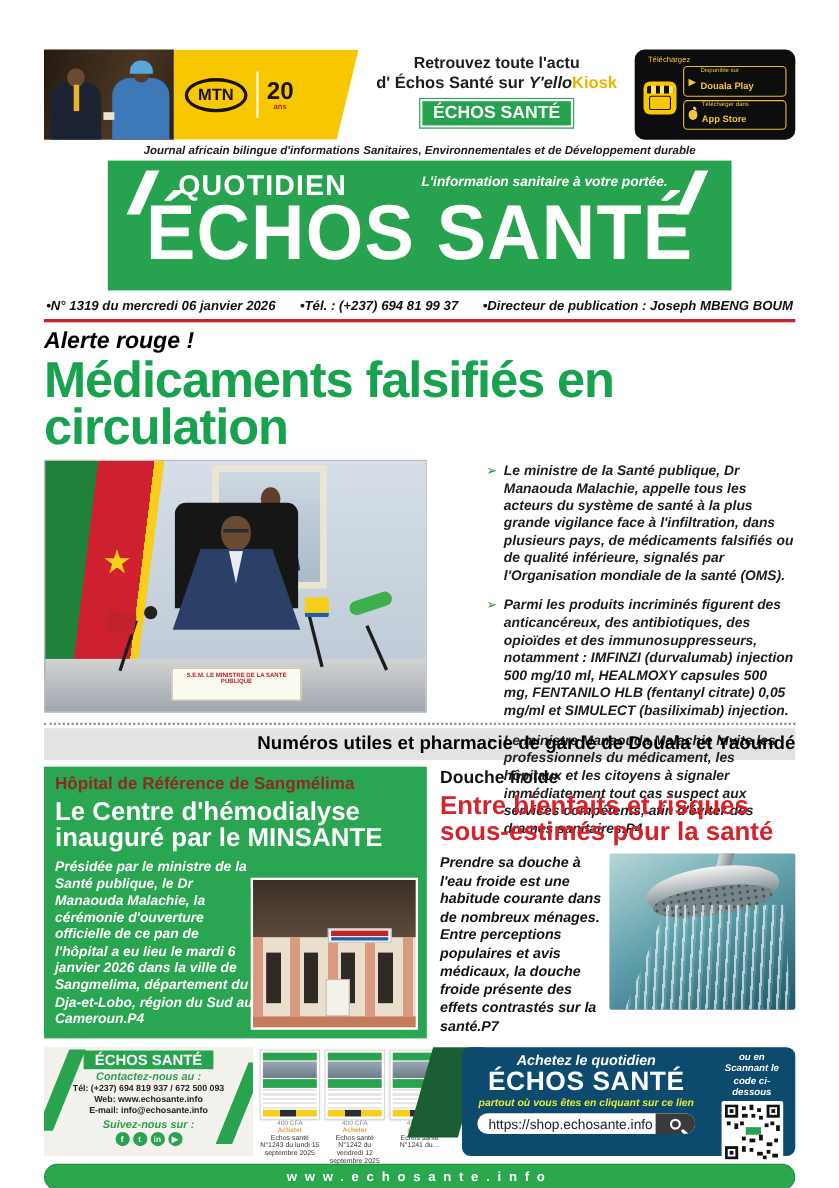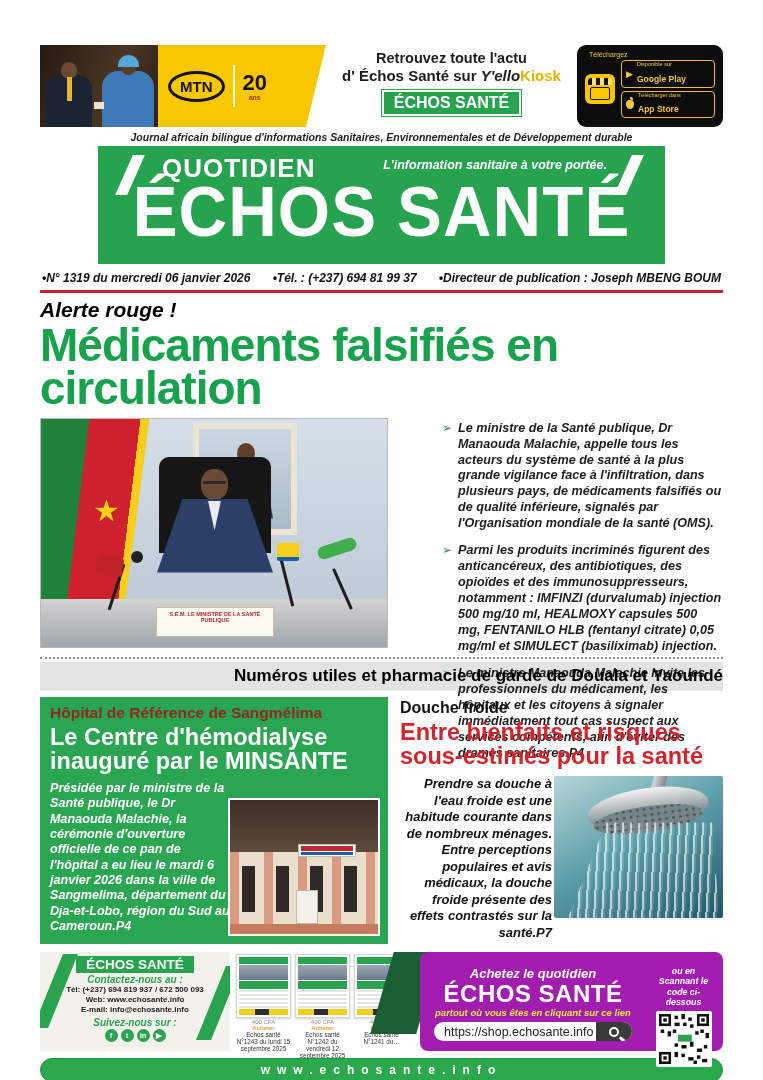--- a/index.html
+++ b/index.html
@@ -125,21 +125,21 @@
          background:repeating-linear-gradient(90deg,#2f2a26 0 13px,transparent 13px 34px);}
   .h-sign{position:absolute;top:44px;left:68px;width:58px;height:13px;background:#fff;border:1px solid #bbb;}
   .h-sign i{display:block;height:5px;background:#c0242a;margin:1px 2px 0;}
   .h-sign b{display:block;height:3px;background:#1c5fa8;margin:1px 2px 0;}
   .h-door{position:absolute;bottom:10px;left:66px;width:22px;height:34px;background:#f4f1ea;border:1px solid #c2b9a5;}
   .h-base{position:absolute;bottom:0;left:0;right:0;height:10px;background:#c77b5e;}
 
   .art-right{flex:1;padding-top:2px;}
   .ar-kicker{font-size:16px;font-weight:800;color:#111;}
   .ar-head{font-size:23.5px;font-weight:800;color:#d5232c;line-height:1.04;margin:3px 0 8px;}
-  .ar-row{display:flex;gap:2px;text-align:right;}
+  .ar-row{display:flex;gap:2px;}
   .ar-body{width:152px;flex:none;font-size:13px;font-weight:700;font-style:italic;color:#111;line-height:1.27;}
   .shower{flex:1;height:142px;position:relative;overflow:hidden;border-radius:2px;
           background:linear-gradient(150deg,#b7d6d8 0%,#5fa0ab 45%,#1f5868 100%);}
   .sh-arm{position:absolute;right:58px;top:-6px;width:13px;height:30px;transform:rotate(14deg);
           background:linear-gradient(90deg,#d8dcdd,#7d878b);}
   .sh-head{position:absolute;right:14px;top:12px;width:122px;height:42px;border-radius:50%;
            transform:rotate(-8deg);border-bottom:5px solid #3942466;
            background:linear-gradient(#f4f4f4,#9aa4a8 55%,#5c666b);}
   .sh-face{position:absolute;right:20px;top:30px;width:110px;height:26px;border-radius:50%;transform:rotate(-8deg);
            background-color:#77848a;background-image:radial-gradient(circle,#424f51 1px,transparent 1.6px);
@@ -170,22 +170,22 @@
   .mini-img{height:15px;background:linear-gradient(#9aa7b5,#6e7c8a);}
   .mini-green{height:8px;background:#2aa350;}
   .mini-lines{flex:1;background:repeating-linear-gradient(#e6e6e6 0 2px,#fff 2px 4px);}
   .mini-foot{height:6px;background:linear-gradient(90deg,#f7ce19 0 32%,#2e2e2e 32% 62%,#f7ce19 62%);}
   .t-price{font-size:6px;color:#8d8d8d;text-align:center;margin-top:1px;}
   .t-action{font-size:6px;font-weight:700;color:#e8a13c;text-align:center;}
   .t-title{font-size:6.3px;color:#333;text-align:center;line-height:1.15;}
   .thumbs-overlay{position:absolute;right:-14px;top:0;width:46px;height:82px;background:#1b5e34;
                   transform:skewX(-16deg);}
 
-  .shop-panel{flex:1;background:#a21caf;border-radius:8px;position:relative;display:flex;
-              padding:14px 8px 6px 14px;gap:20px;color:#fff;z-index:2;}
+  .shop-panel{flex:1;background:#0c4a6e;border-radius:8px;position:relative;display:flex;
+              padding:4px 8px 6px 14px;gap:20px;color:#fff;z-index:2;}
   .sp-left{width:198px;flex:none;text-align:center;}
   .sp-h1{font-size:13px;font-weight:700;font-style:italic;}
   .sp-brand{font-size:24px;font-weight:800;letter-spacing:.5px;line-height:1;margin-top:1px;}
   .sp-sub{font-size:9.5px;font-weight:700;font-style:italic;color:#e6ea3c;line-height:1.15;margin-top:2px;}
   .url-pill{display:flex;height:19px;border-radius:13px;background:#fff;overflow:hidden;margin-top:4px;
             align-items:stretch;}
   .url-text{flex:1;font-size:12.5px;color:#222;display:flex;align-items:center;padding-left:10px;}
   .url-btn{width:36px;background:#3a3a3a;display:flex;align-items:center;justify-content:center;}
   .mag{width:10px;height:10px;border:2.5px solid #fff;border-radius:50%;position:relative;}
   .mag::after{content:'';position:absolute;left:8px;top:9px;width:7px;height:2.5px;background:#fff;
@@ -231,21 +231,21 @@
     <div class="ad-store">
       <div class="dl-label">Téléchargez</div>
       <div class="store-row">
         <div class="app-icon">
           <div class="app-awning"></div>
           <div class="app-face"></div>
         </div>
         <div class="badges">
           <div class="store-badge">
             <span class="store-glyph">▶</span>
-            <span class="store-txt"><small>Disponible sur</small><b>Google Play</b></span>
+            <span class="store-txt"><small>Disponible sur</small><b>Douala Play</b></span>
           </div>
           <div class="store-badge">
             <span class="apple-glyph"></span>
             <span class="store-txt"><small>Télécharger dans</small><b>App Store</b></span>
           </div>
         </div>
       </div>
     </div>
   </header>
 

